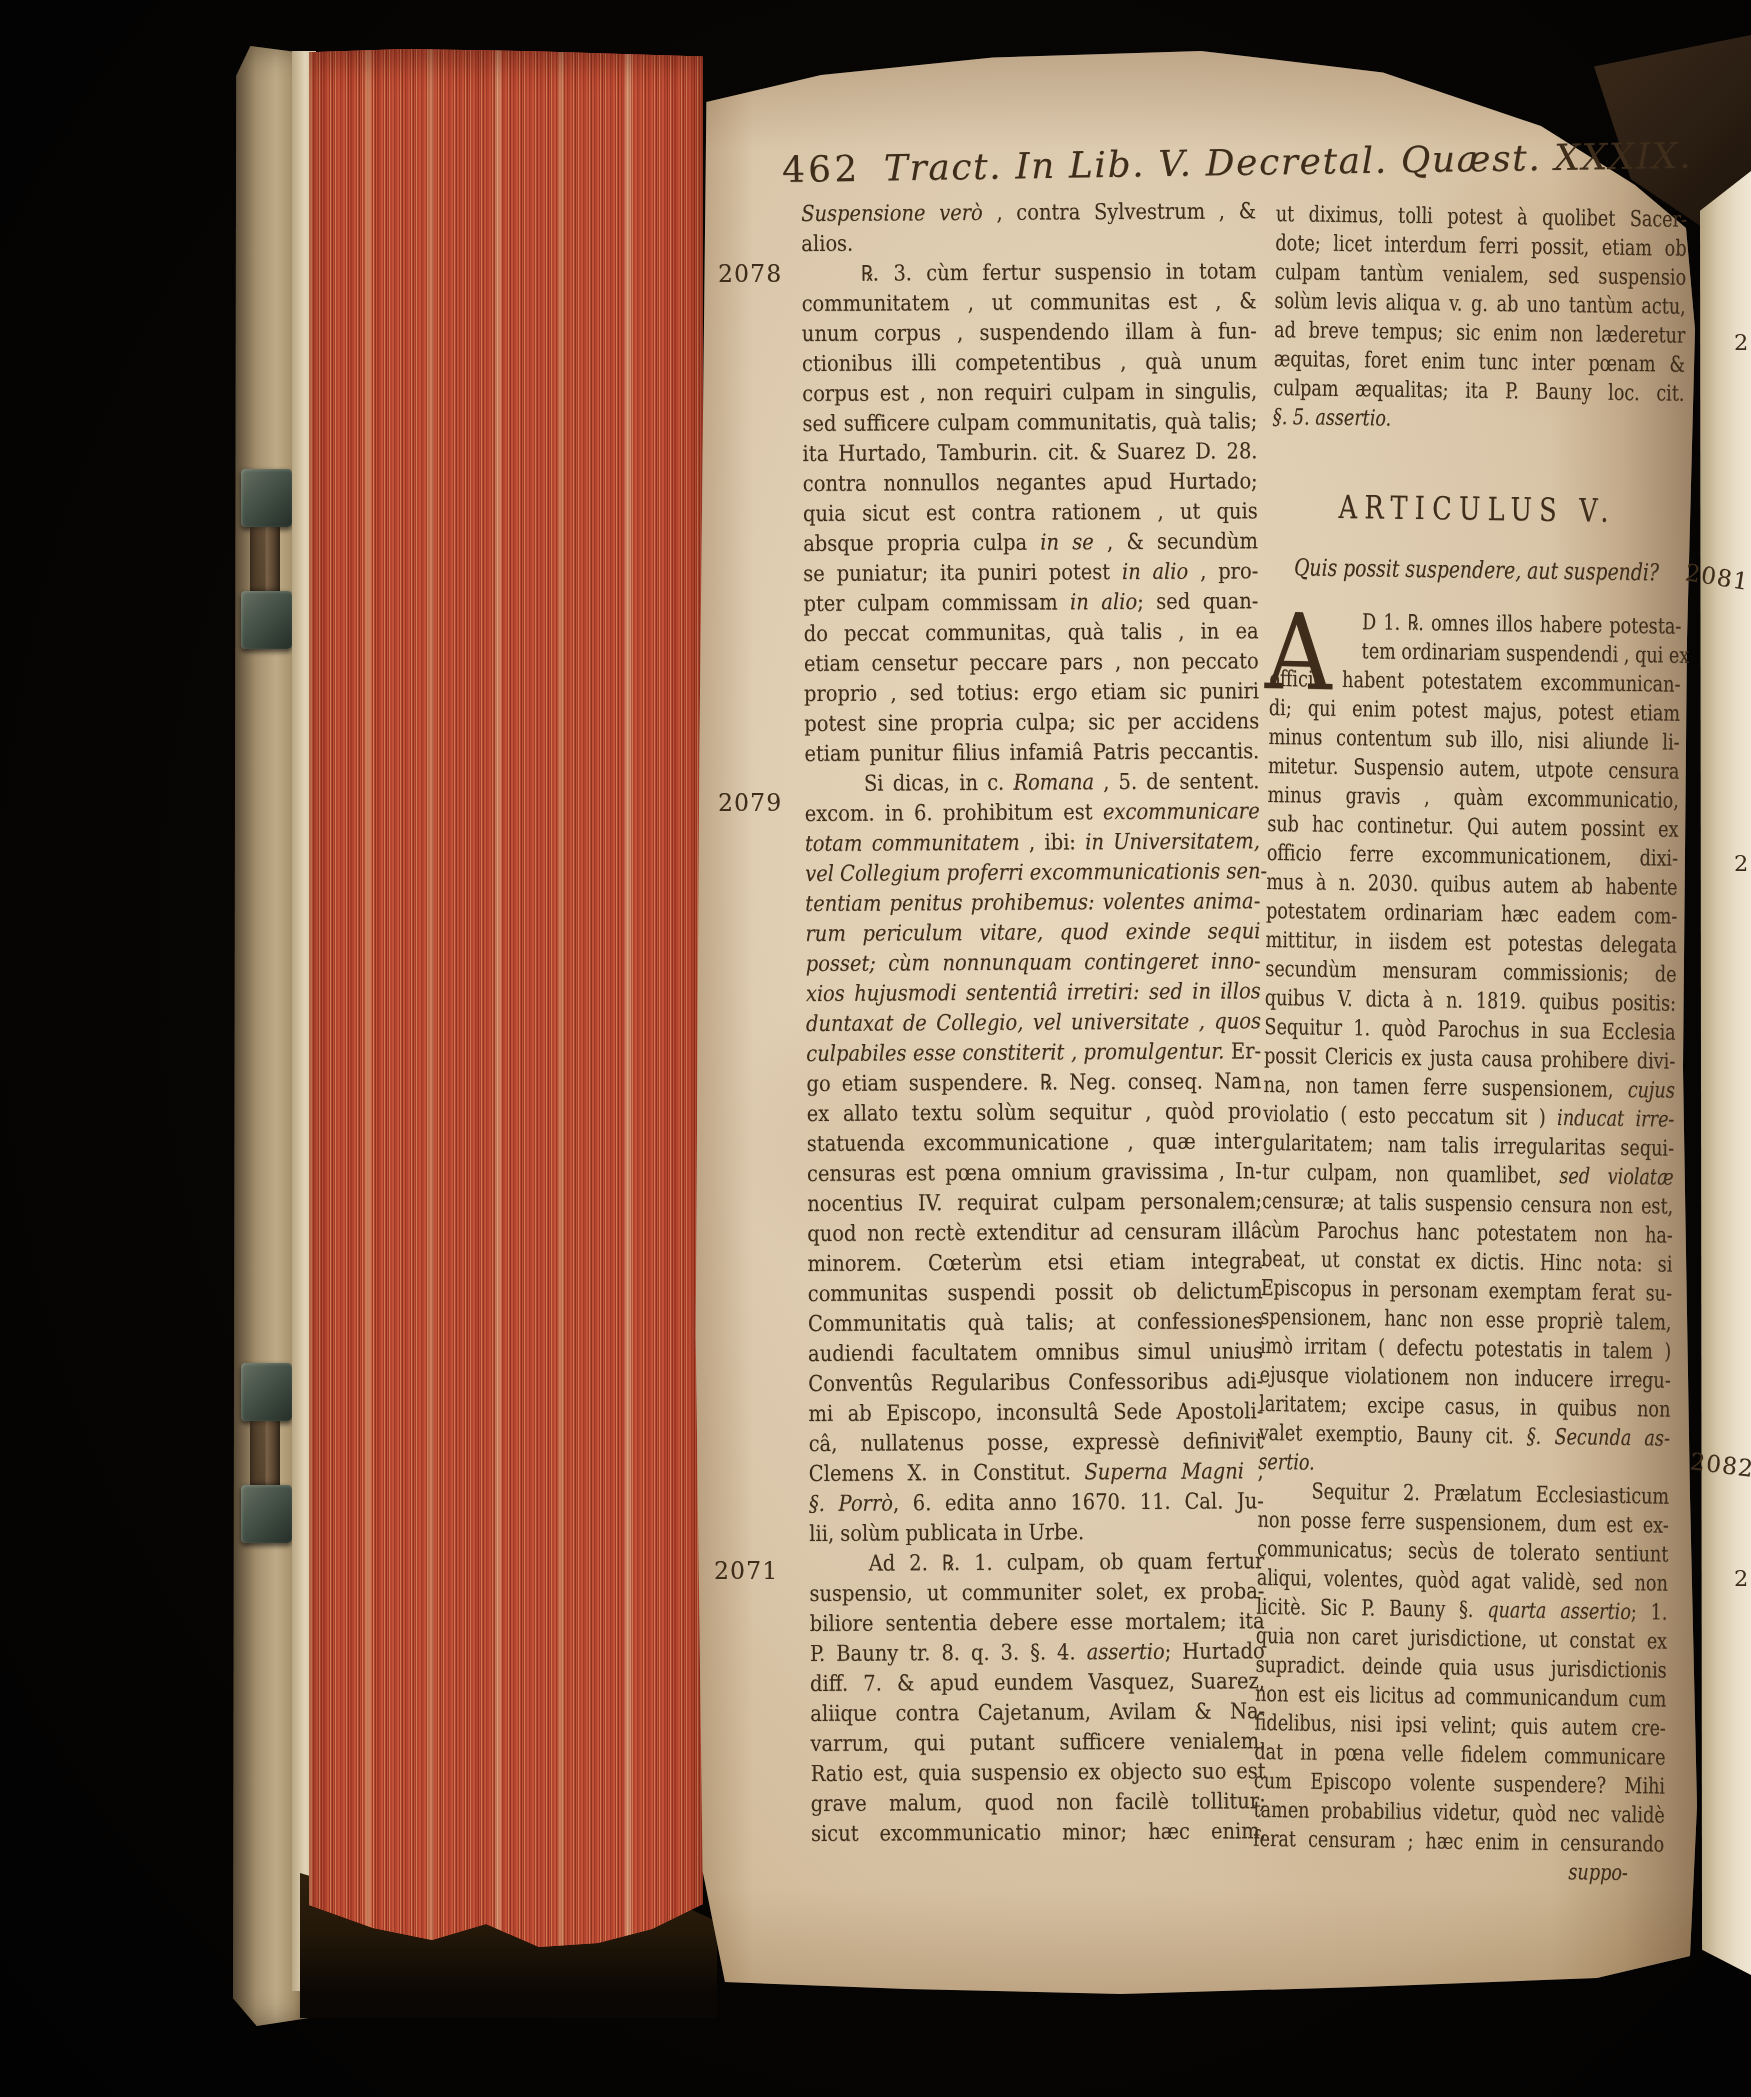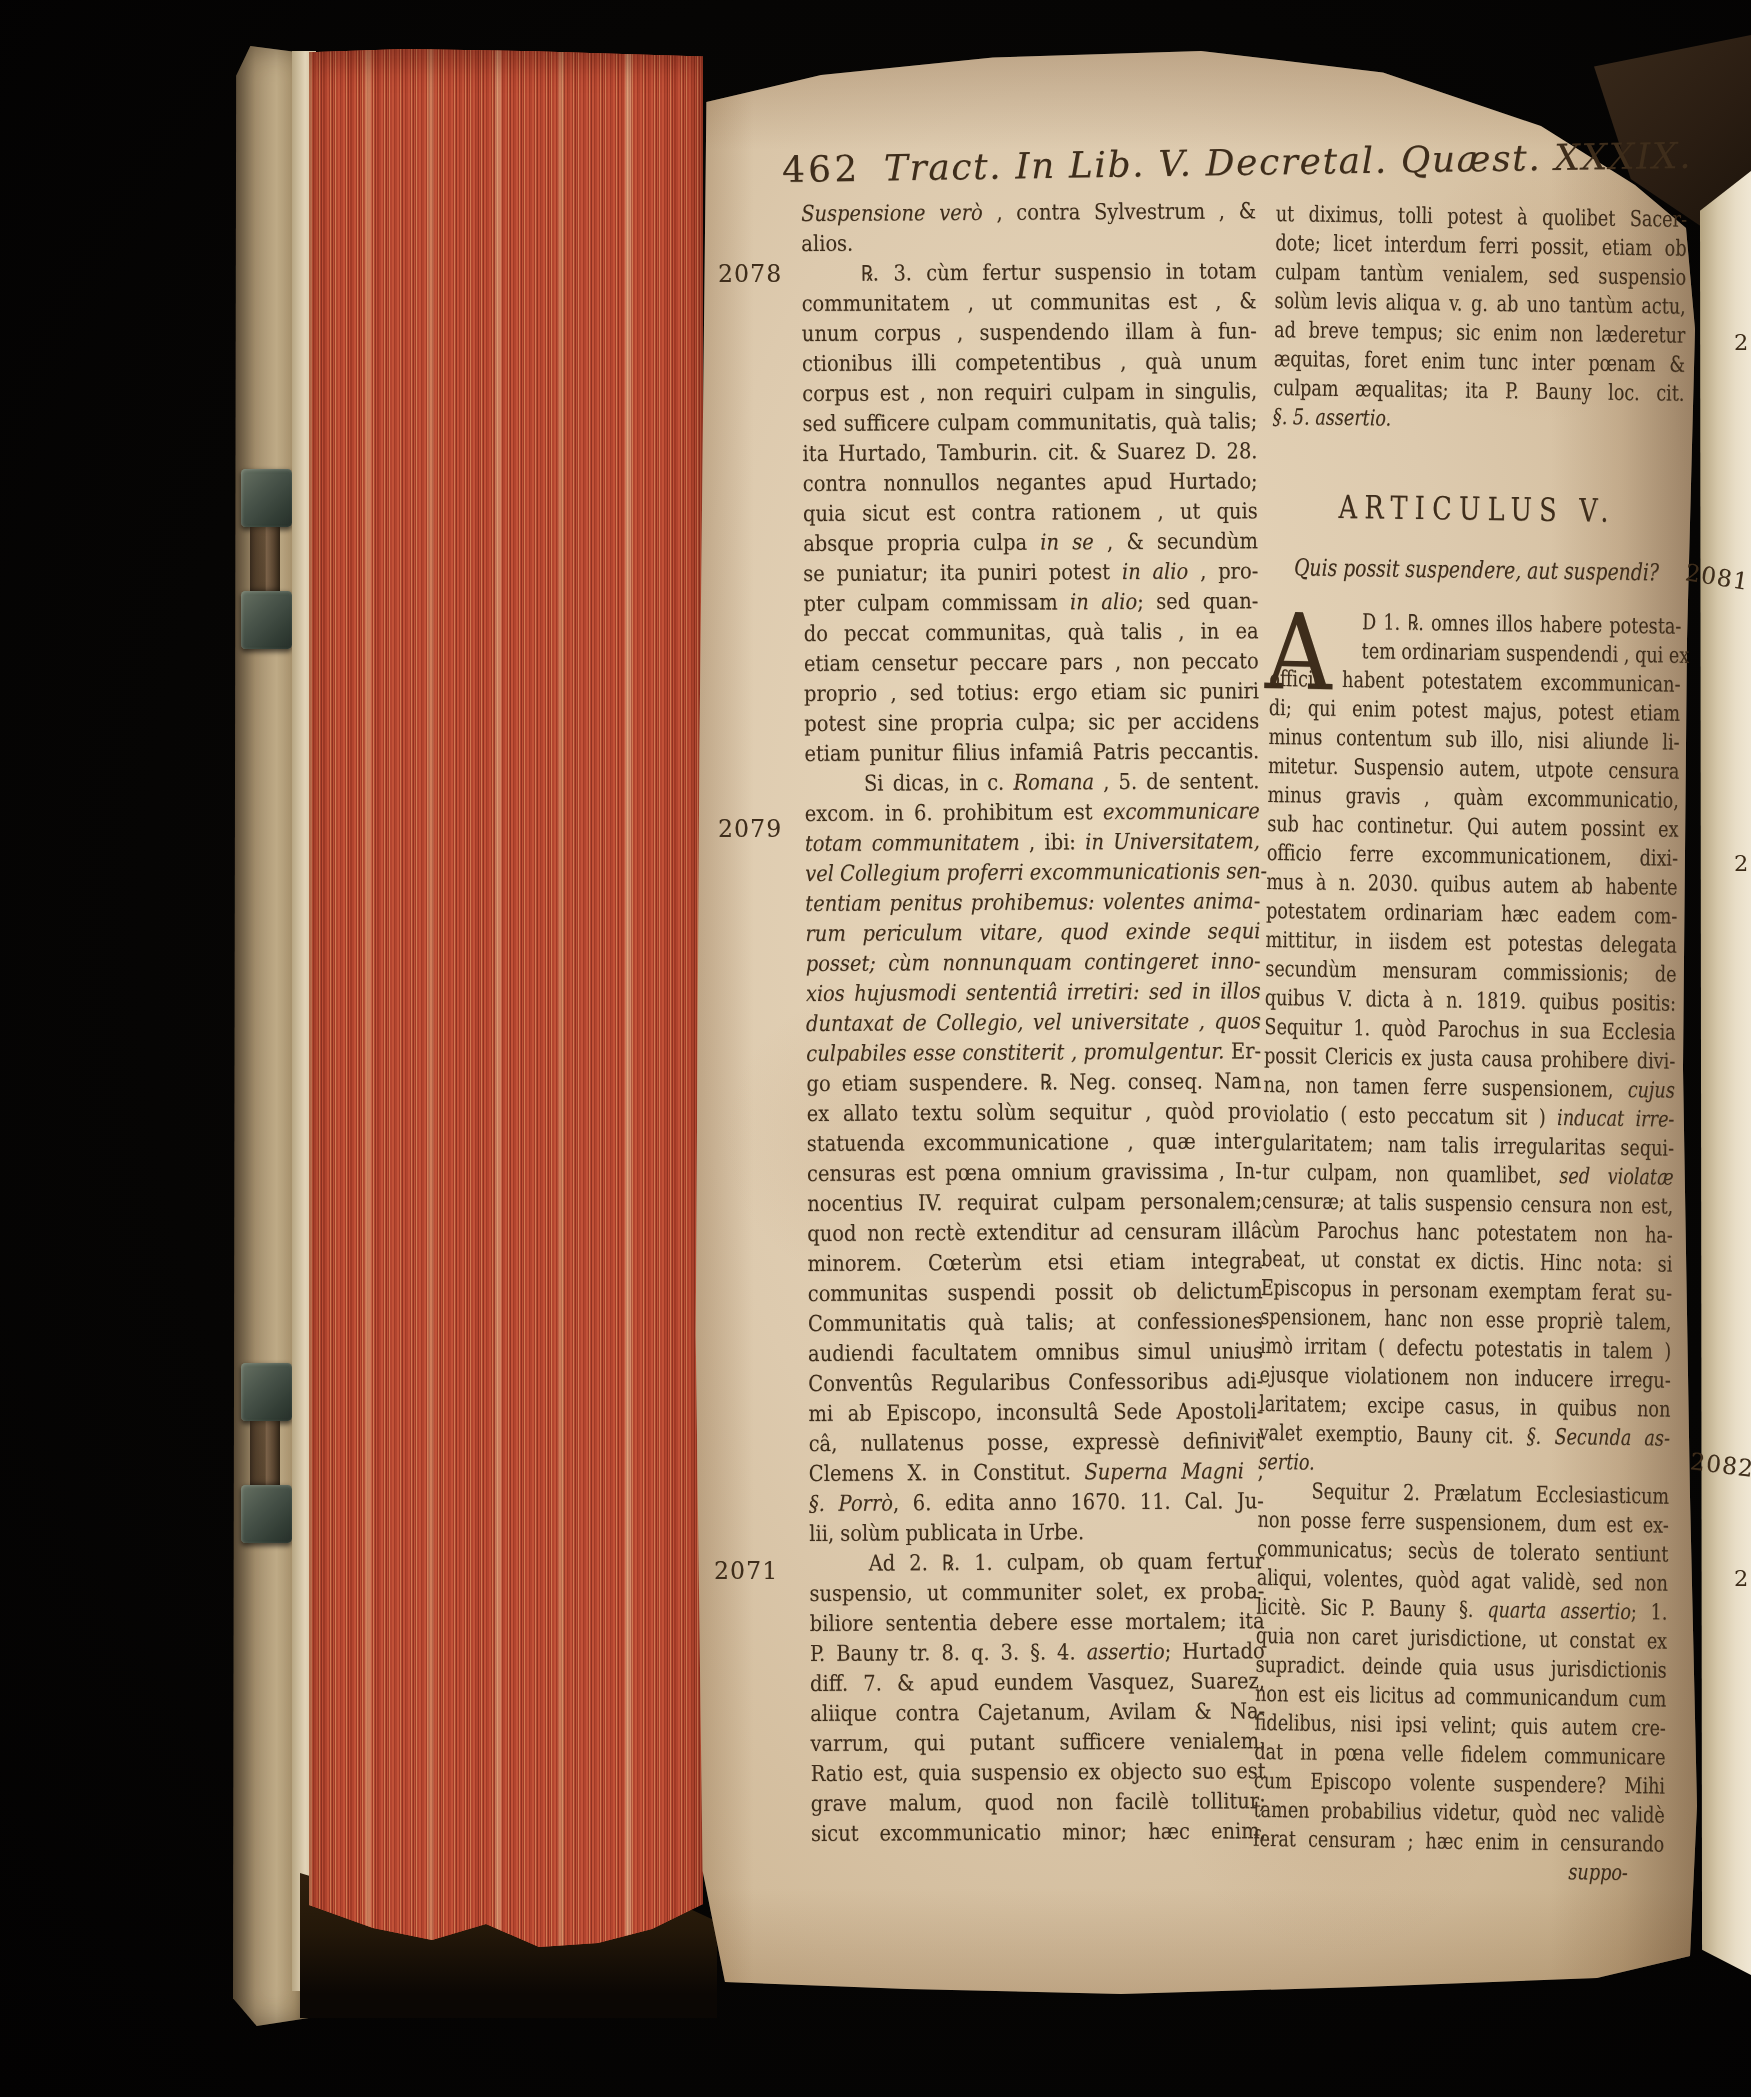--- a/index.html
+++ b/index.html
@@ -99,21 +99,21 @@
   <span class="edge-digit" style="top:850px">2</span>
   <span class="edge-digit" style="top:1565px">2</span>
 
   <div class="page"></div>
 
   <div class="header ink">
     <span class="folio">462</span><span class="rtitle">Tract. In Lib. V. Decretal. Quæst. XXXIX.</span>
   </div>
 
   <div class="mnum ink" style="left:718px;top:260px">2078</div>
-  <div class="mnum ink" style="left:718px;top:815px">2079</div>
+  <div class="mnum ink" style="left:718px;top:789px">2079</div>
   <div class="mnum ink" style="left:714px;top:1557px">2071</div>
   <div class="mnum ink" style="left:1685px;top:563px;transform:rotate(9deg)">2081</div>
   <div class="mnum ink" style="left:1690px;top:1451px;transform:rotate(7deg)">2082</div>
 
   <div class="dropcap ink">A</div>
 
   <div id="colL" class="col ink">
       <div class="tl"><span class="i">Suspensione verò</span><span class="r"> , contra Sylvestrum , &amp;</span></div>
       <div class="tl nj"><span class="r">alios.</span></div>
       <div class="tl in"><span class="r">℞. 3. cùm fertur suspensio in totam</span></div>

